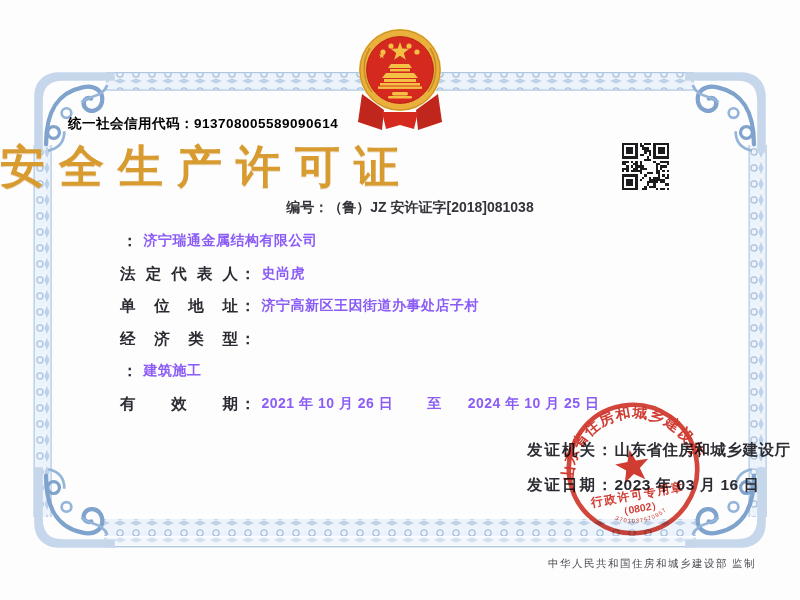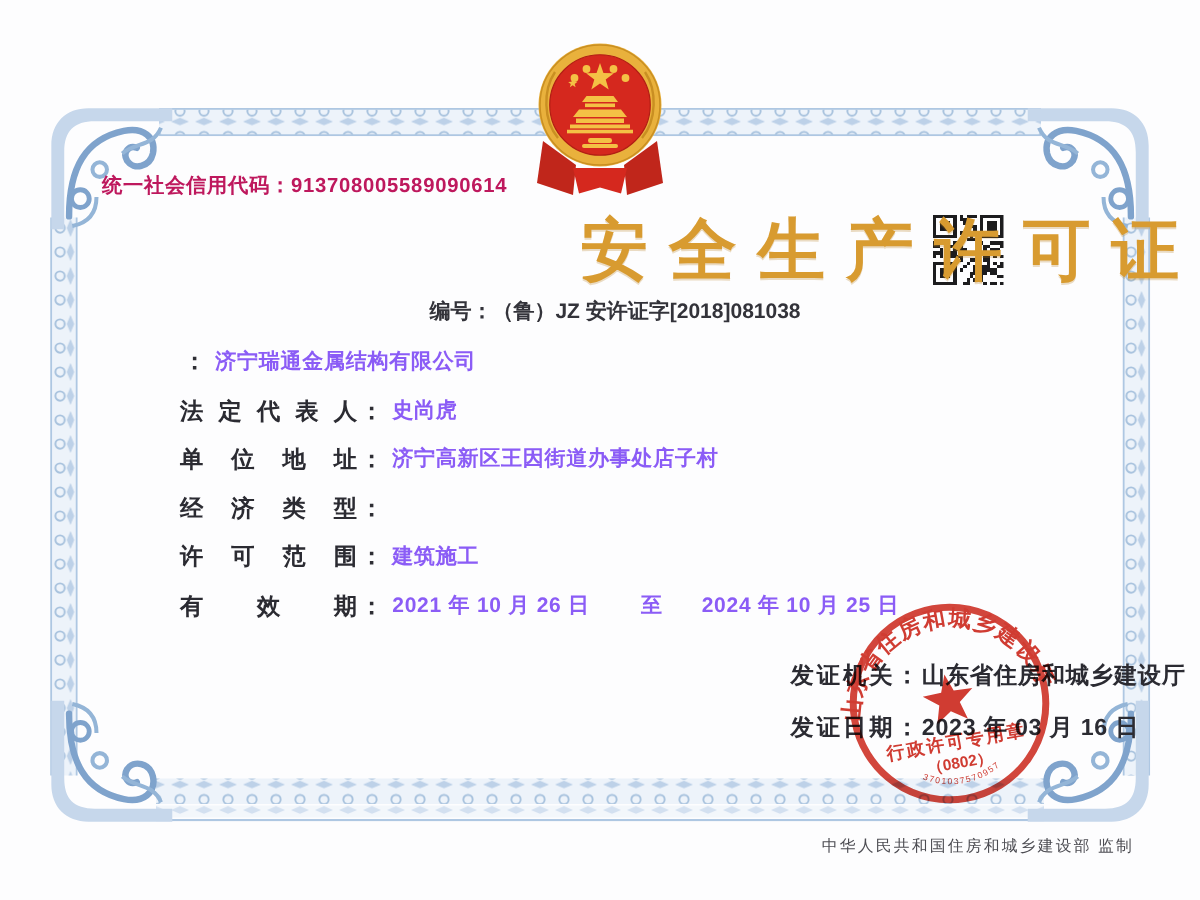--- a/index.html
+++ b/index.html
@@ -14,29 +14,29 @@
   }
   .abs { position:absolute; }
 
   
   #frame-svg { left:0; top:0; width:800px; height:600px; pointer-events:none; }
 
   
   #emblem { left:344px; top:22px; width:112px; height:110px; }
 
   
-  #credit-code { left:68px; top:115px; font-size:13.5px; font-weight:bold; letter-spacing:.5px; color:#be185d; }
+  #credit-code { left:68px; top:115px; font-size:13.5px; font-weight:bold; letter-spacing:.5px; color:#000000; }
 
   
   #qr { left:622px; top:143px; width:47px; height:47px; }
 
   
   #title {
     left:0; top:137px; width:800px;
-    text-align:right;
+    text-align:left;
     font-size:45px; font-weight:bold;
     letter-spacing:14px;
     color:#d89b30;
     text-shadow:0 1px 0 rgba(180,120,20,.25);
   }
 
   
   #cert-no { left:0; top:199px; width:820px; text-align:center; font-size:14px; font-weight:600; color:#33333a; }
 
   
@@ -408,21 +408,20 @@
   <div class="row">
     <span class="lbl">单位地址</span>
       <span class="colon">：</span>
       <span class="val">济宁高新区王因街道办事处店子村</span>
   </div>
   <div class="row">
     <span class="lbl">经济类型</span>
       <span class="colon">：</span>
   </div>
   <div class="row">
-    <span class="lbl">许可范围</span>
       <span class="colon">：</span>
       <span class="val">建筑施工</span>
   </div>
   <div class="row">
     <span class="lbl">有效期</span>
       <span class="colon">：</span>
       <span class="val">2021 年 10 月 26 日</span>
       <span class="val sep">至</span>
       <span class="val">2024 年 10 月 25 日</span>
   </div>

